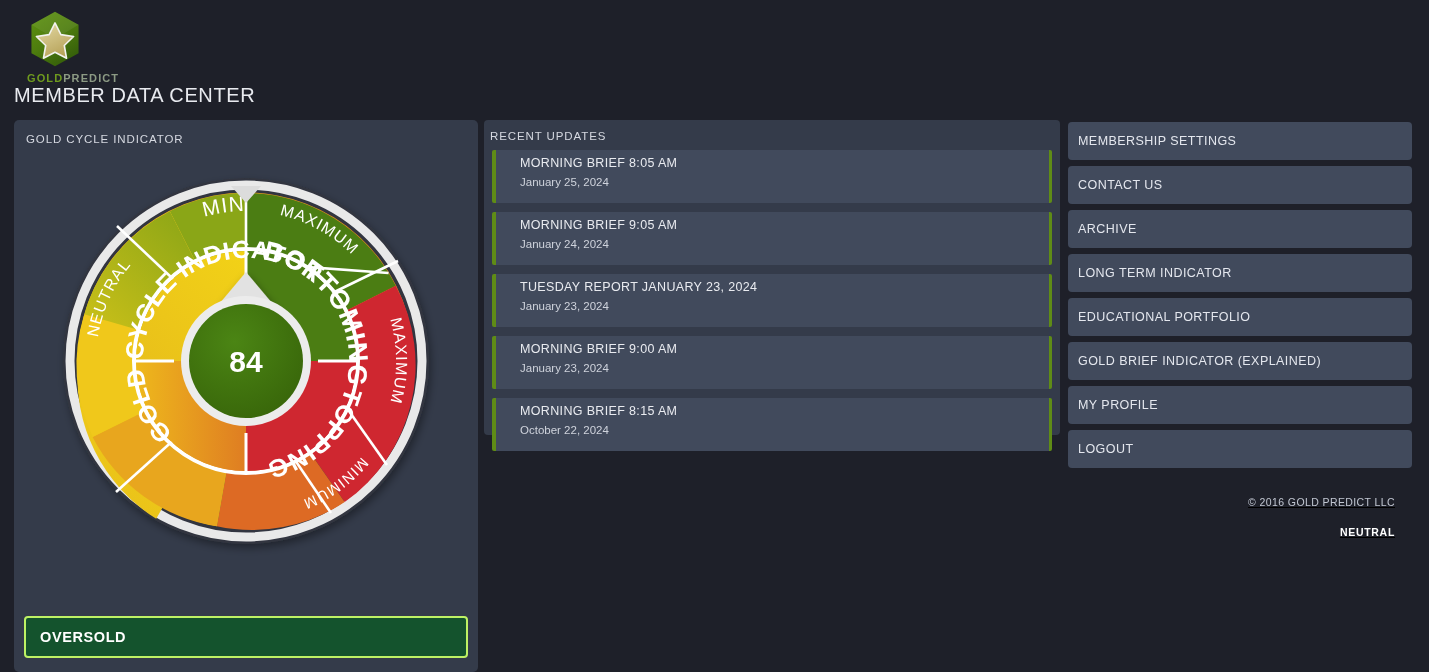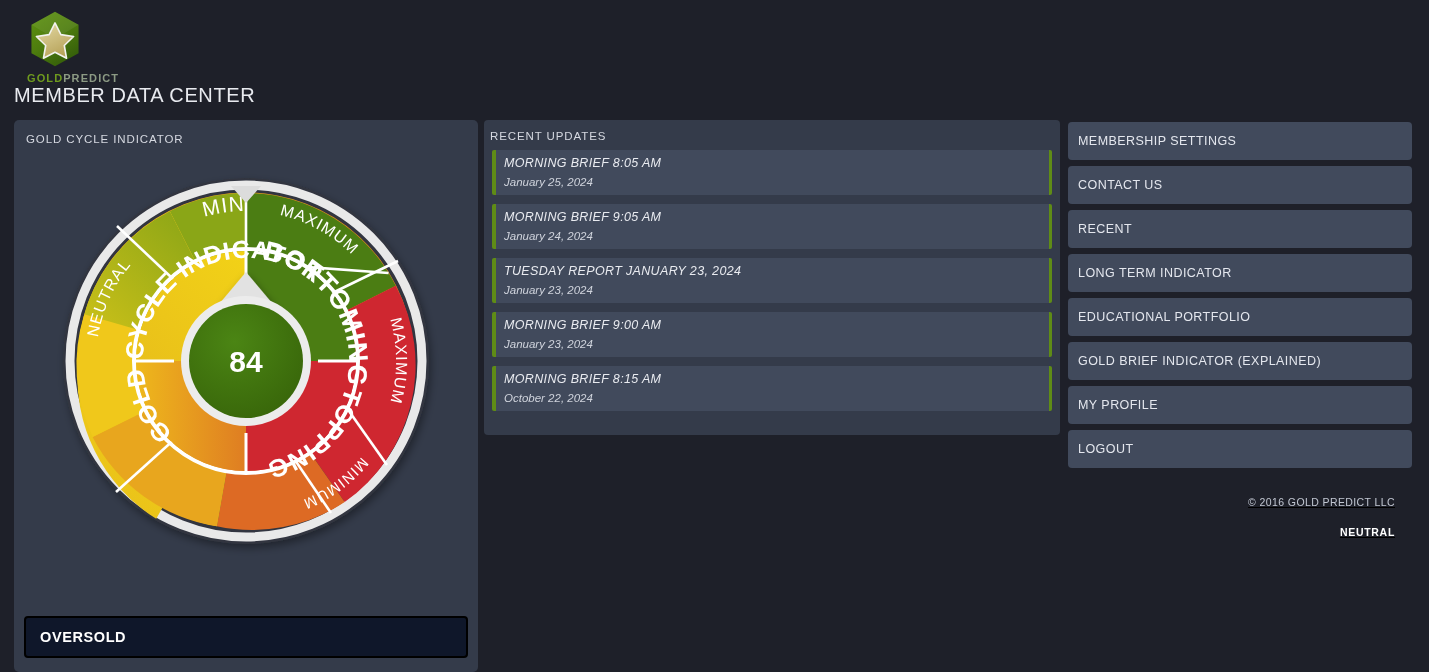--- a/index.html
+++ b/index.html
@@ -53,42 +53,41 @@
 
   
   .gauge-area {
     position: absolute; left: 0; top: 26px; width: 464px; height: 440px;
   }
   .gauge-svg { display: block; margin: 0 auto; }
 
   .status-box {
     position: absolute; left: 10px; bottom: 14px;
     width: 444px; height: 42px;
-    background: #0f172a;
-    border: 2px solid #000000;
+    background: #14532d;
+    border: 2px solid #bef264;
     border-radius: 4px;
     display: flex; align-items: center;
   }
   .status-text {
     color: #ffffff; font-weight: bold; font-size: 14.5px;
     letter-spacing: .6px; padding-left: 14px;
   }
 
   
   .updates-list { padding: 8px 8px 0 8px; }
   .update-item {
     position: relative;
     background: #414a5c;
     border-left: 4px solid #5f8c16;
     border-right: 3px solid #5f8c16;
     border-radius: 2px;
-    height: 45px;
+    height: 53px;
     margin-bottom: 9px;
-    padding: 6px 0 0 8px;
-    font-style: italic;
+    padding: 6px 0 0 24px;
   }
   .update-title {
     font-size: 12.5px; color: #e9ebf0; letter-spacing: .35px;
   }
   .update-date {
     font-size: 11.5px; color: #cfd3dc; margin-top: 6px;
   }
 
   
   .menu-item {
@@ -314,21 +313,21 @@
 
   <div class="col-right">
 
     <div class="menu-item">
       <span class="menu-label">MEMBERSHIP SETTINGS</span>
     </div>
     <div class="menu-item">
       <span class="menu-label">CONTACT US</span>
     </div>
     <div class="menu-item">
-      <span class="menu-label">RECENT</span>
+      <span class="menu-label">ARCHIVE</span>
     </div>
     <div class="menu-item">
       <span class="menu-label">LONG TERM INDICATOR</span>
     </div>
     <div class="menu-item">
       <span class="menu-label">EDUCATIONAL PORTFOLIO</span>
     </div>
     <div class="menu-item">
       <span class="menu-label">GOLD BRIEF INDICATOR (EXPLAINED)</span>
     </div>

